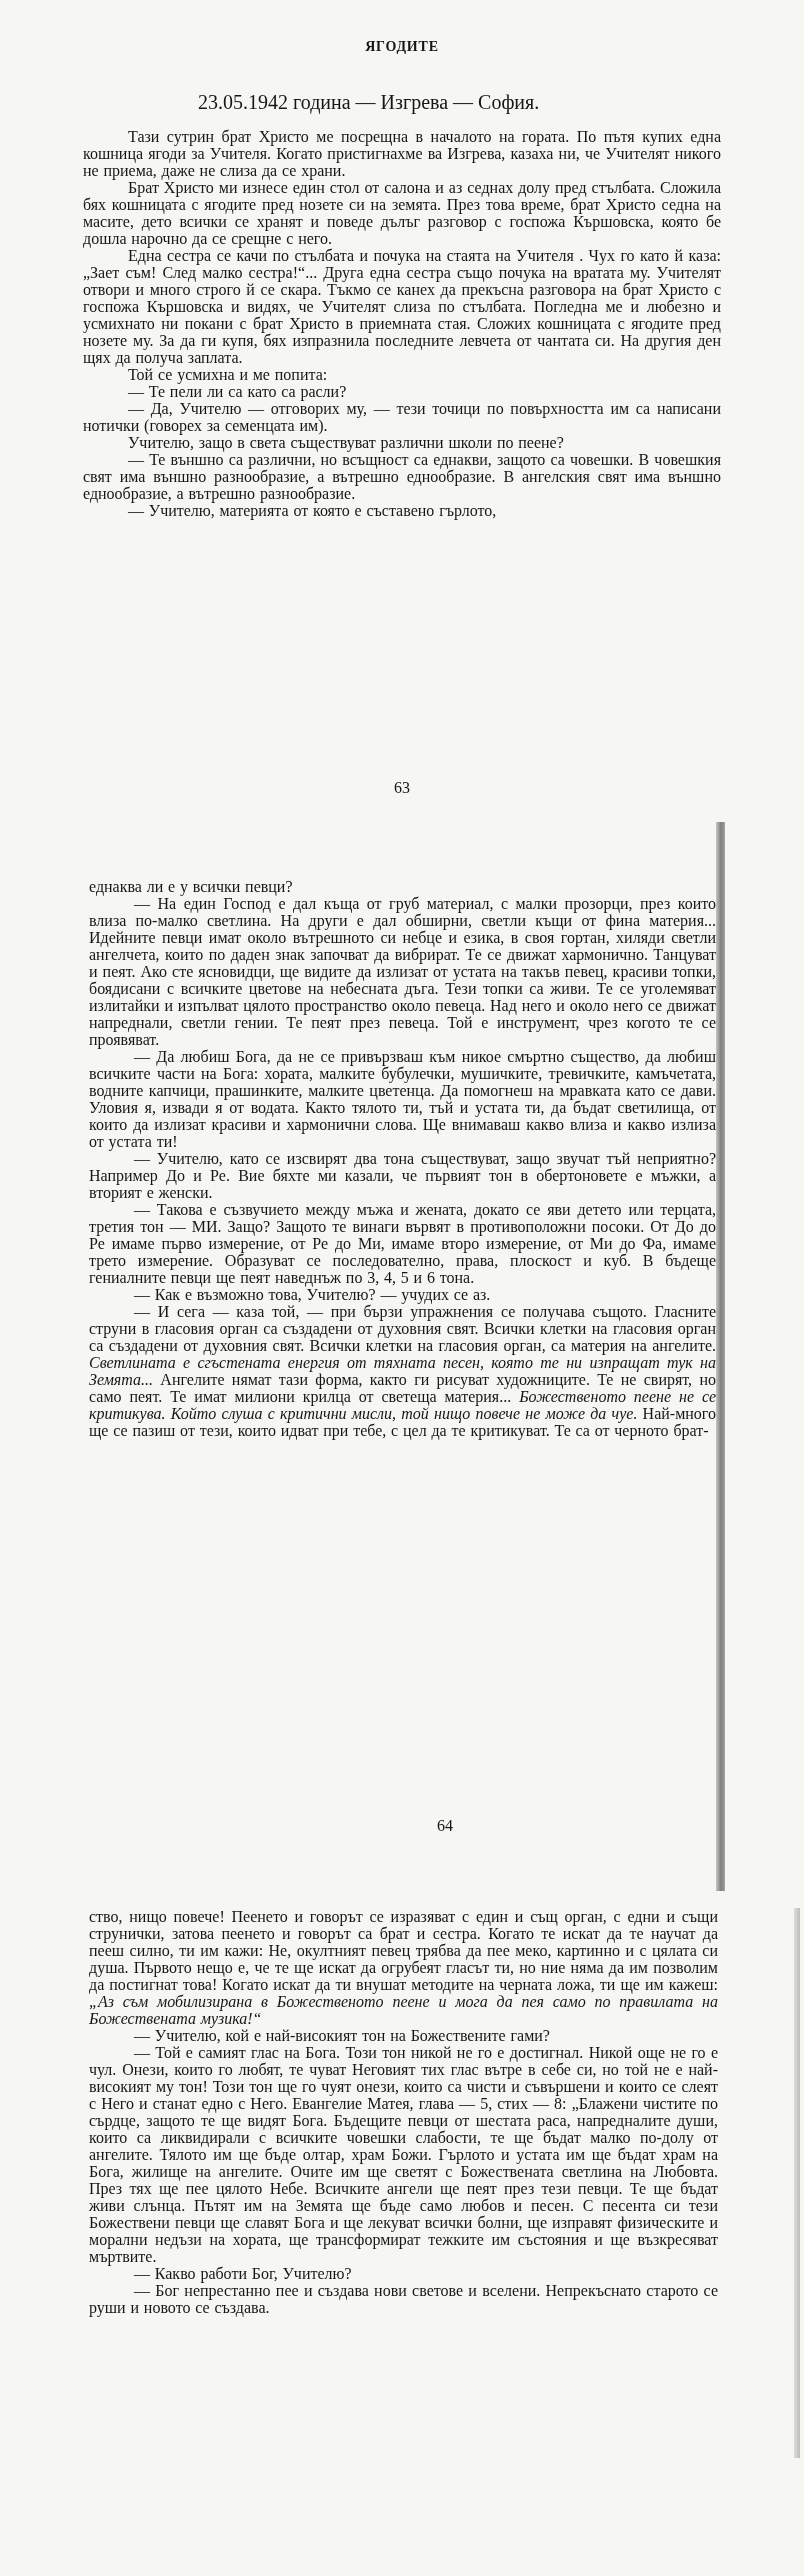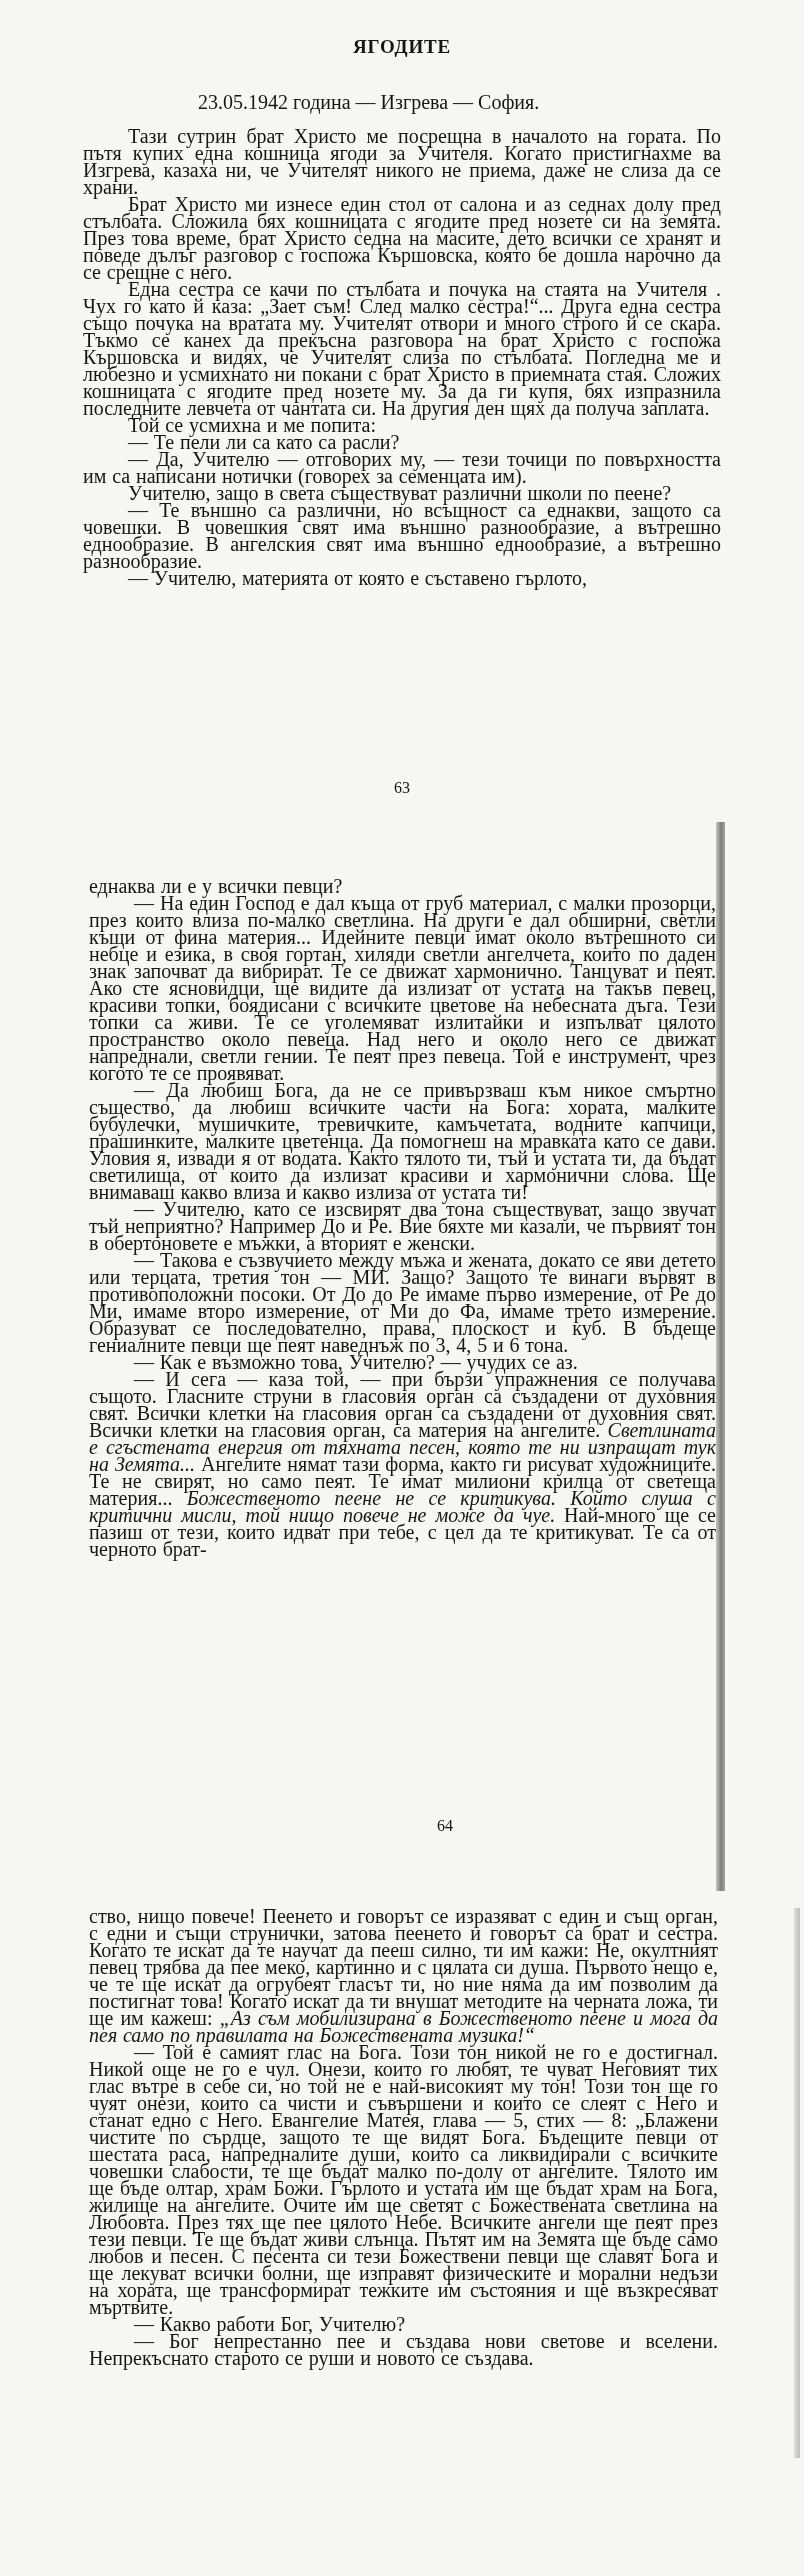--- a/index.html
+++ b/index.html
@@ -22,33 +22,33 @@
   .page-seg {
     position: absolute;
   }
   .seg1 { top: 35px;  left: 83px; width: 638px; }
   .seg2 { top: 878px; left: 89px; width: 627px; }
   .seg3 { top: 1908px; left: 89px; width: 629px; }
 
   .title {
     margin: 0;
     text-align: center;
-    font-size: 19px;
+    font-size: 14px;
     font-weight: bold;
     letter-spacing: 0.8px;
     line-height: 24px;
   }
   .dateline {
     margin: 34px 0 16px 115px;
     font-size: 20px;
     line-height: 19px;
   }
   .page-text p.para {
     margin: 0;
-    font-size: 20px;
+    font-size: 16px;
     line-height: 17px;
     text-align: justify;
     text-indent: 45px;
     word-spacing: 0.8px;
   }
   .page-text p.para.no-indent { text-indent: 0; }
   .page-text .it { font-style: italic; }
 
   .page-number {
     position: absolute;
@@ -110,20 +110,21 @@
         <p class="para"><span>— Как е възможно това, Учителю? — учудих се аз.</span></p>
         <p class="para"><span>— И сега — каза той, — при бързи упражнения се получава същото. Гласните струни в гласовия орган са създадени от духовния свят. Всички клетки на гласовия орган са създадени от духовния свят. Всички клетки на гласовия орган, са материя на ангелите. </span><span class="it">Светлината е сгъстената енергия от тяхната песен, която те ни изпращат тук на Земята...</span><span> Ангелите нямат тази форма, както ги рисуват художниците. Те не свирят, но само пеят. Те имат милиони крилца от светеща материя... </span><span class="it">Божественото пеене не се критикува. Който слуша с критични мисли, той нищо повече не може да чуе.</span><span> Най-много ще се пазиш от тези, които идват при тебе, с цел да те критикуват. Те са от черното брат-</span></p>
       </div>
   </section>
 
   <div class="page-number pn-64">64</div>
 
   <section class="page-seg seg3">
     <div class="page-text">
         <p class="para no-indent"><span>ство, нищо повече! Пеенето и говорът се изразяват с един и същ орган, с едни и същи струнички, затова пеенето и говорът са брат и сестра. Когато те искат да те научат да пееш силно, ти им кажи: Не, окултният певец трябва да пее меко, картинно и с цялата си душа. Първото нещо е, че те ще искат да огрубеят гласът ти, но ние няма да им позволим да постигнат това! Когато искат да ти внушат методите на черната ложа, ти ще им кажеш: </span><span class="it">„Аз съм мобилизирана в Божественото пеене и мога да пея само по правилата на Божествената музика!“</span></p>
+        <p class="para"><span>— Учителю, кой е най-високият тон на Божествените гами?</span></p>
         <p class="para"><span>— Той е самият глас на Бога. Този тон никой не го е достигнал. Никой още не го е чул. Онези, които го любят, те чуват Неговият тих глас вътре в себе си, но той не е най-високият му тон! Този тон ще го чуят онези, които са чисти и съвършени и които се слеят с Него и станат едно с Него. Евангелие Матея, глава — 5, стих — 8: „Блажени чистите по сърдце, защото те ще видят Бога. Бъдещите певци от шестата раса, напредналите души, които са ликвидирали с всичките човешки слабости, те ще бъдат малко по-долу от ангелите. Тялото им ще бъде олтар, храм Божи. Гърлото и устата им ще бъдат храм на Бога, жилище на ангелите. Очите им ще светят с Божествената светлина на Любовта. През тях ще пее цялото Небе. Всичките ангели ще пеят през тези певци. Те ще бъдат живи слънца. Пътят им на Земята ще бъде само любов и песен. С песента си тези Божествени певци ще славят Бога и ще лекуват всички болни, ще изправят физическите и морални недъзи на хората, ще трансформират тежките им състояния и ще възкресяват мъртвите.</span></p>
         <p class="para"><span>— Какво работи Бог, Учителю?</span></p>
         <p class="para"><span>— Бог непрестанно пее и създава нови светове и вселени. Непрекъснато старото се руши и новото се създава.</span></p>
       </div>
   </section>
 
   <div class="edge-mid"></div>
   <div class="edge-bottom"></div>
 
 </div>

